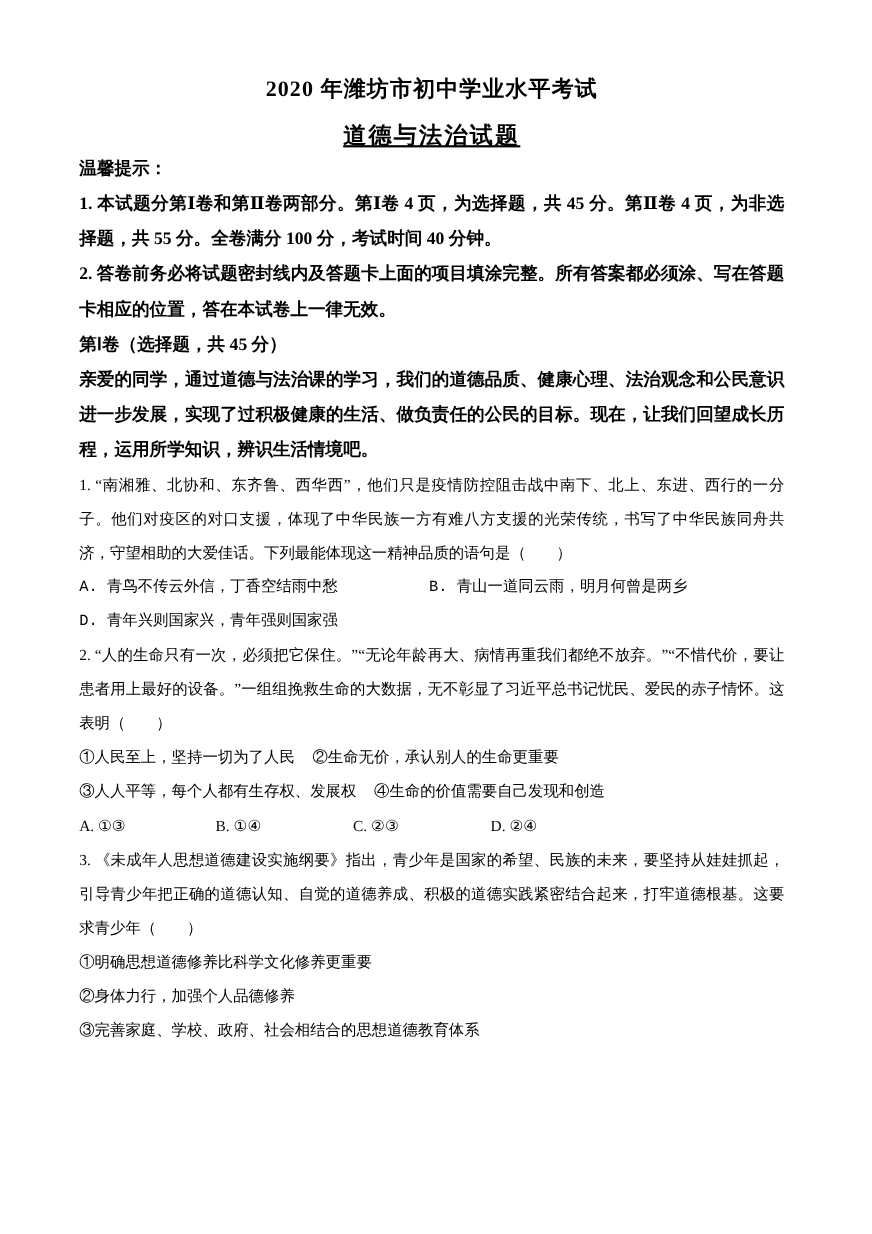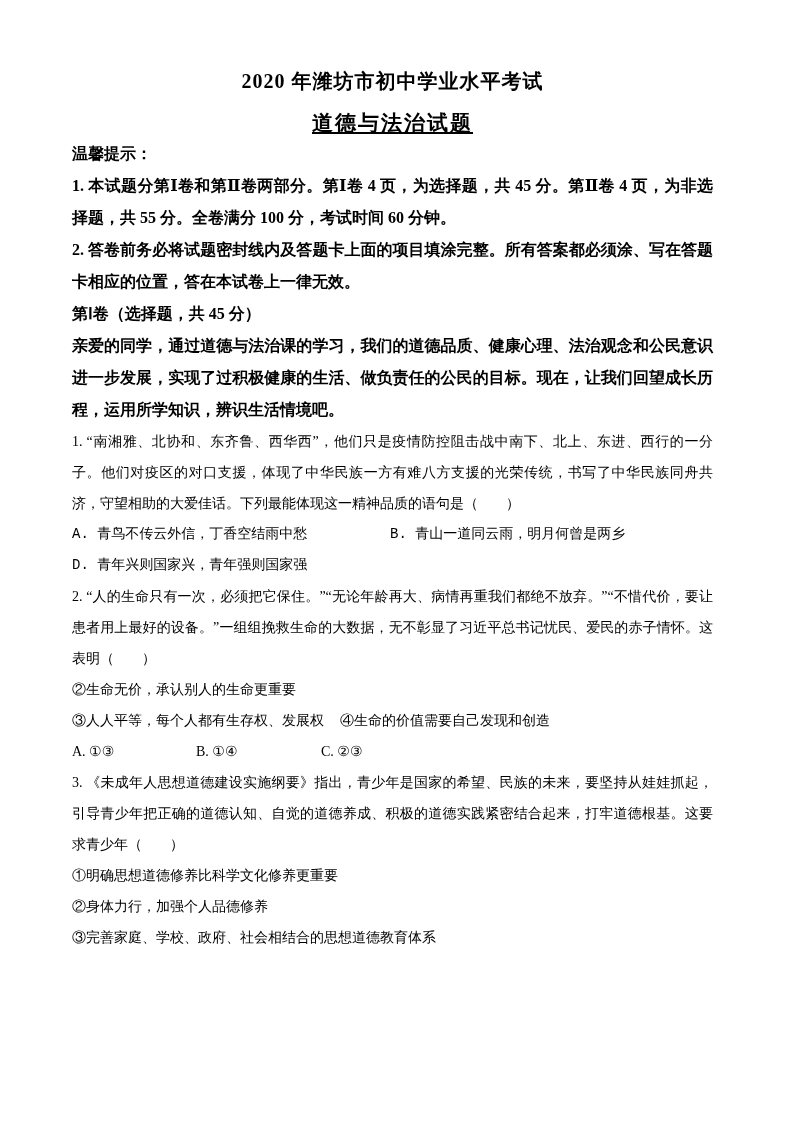--- a/index.html
+++ b/index.html
@@ -51,48 +51,50 @@
 </style>
 </head>
 <body>
 
 <div class="page">
 
   <div class="doc-title">2020 年潍坊市初中学业水平考试</div>
   <div class="doc-subtitle">道德与法治试题</div>
 
   <div class="bold-par notice-heading">温馨提示：</div>
-  <div class="bold-par">1. 本试题分第Ⅰ卷和第Ⅱ卷两部分。第Ⅰ卷 4 页，为选择题，共 45 分。第Ⅱ卷 4 页，为非选择题，共 55 分。全卷满分 100 分，考试时间 60 分钟。</div>
+  <div class="bold-par">1. 本试题分第Ⅰ卷和第Ⅱ卷两部分。第Ⅰ卷 4 页，为选择题，共 45 分。第Ⅱ卷 4 页，为非选择题，共 55 分。全卷满分 100 分，考试时间 40 分钟。</div>
   <div class="bold-par">2. 答卷前务必将试题密封线内及答题卡上面的项目填涂完整。所有答案都必须涂、写在答题卡相应的位置，答在本试卷上一律无效。</div>
 
   <div class="bold-par center">第Ⅰ卷（选择题，共 45 分）</div>
   <div class="bold-par">亲爱的同学，通过道德与法治课的学习，我们的道德品质、健康心理、法治观念和公民意识进一步发展，实现了过积极健康的生活、做负责任的公民的目标。现在，让我们回望成长历程，运用所学知识，辨识生活情境吧。</div>
 
   <div>
     <div class="q-par">1. “南湘雅、北协和、东齐鲁、西华西”，他们只是疫情防控阻击战中南下、北上、东进、西行的一分子。他们对疫区的对口支援，体现了中华民族一方有难八方支援的光荣传统，书写了中华民族同舟共济，守望相助的大爱佳话。下列最能体现这一精神品质的语句是（　　）</div>
     <div class="opts-2col">
       <span>A. 青鸟不传云外信，丁香空结雨中愁</span>
       <span>B. 青山一道同云雨，明月何曾是两乡</span>
       <span>D. 青年兴则国家兴，青年强则国家强</span>
     </div>
   </div>
 
   <div>
     <div class="q-par">2. “人的生命只有一次，必须把它保住。”“无论年龄再大、病情再重我们都绝不放弃。”“不惜代价，要让患者用上最好的设备。”一组组挽救生命的大数据，无不彰显了习近平总书记忧民、爱民的赤子情怀。这表明（　　）</div>
     <div class="stmt-row">
+      <span>①人民至上，坚持一切为了人民</span>
       <span>②生命无价，承认别人的生命更重要</span>
     </div>
     <div class="stmt-row">
       <span>③人人平等，每个人都有生存权、发展权</span>
       <span>④生命的价值需要自己发现和创造</span>
     </div>
     <div class="opts-4col">
       <span>A. ①③</span>
       <span>B. ①④</span>
       <span>C. ②③</span>
+      <span>D. ②④</span>
     </div>
   </div>
 
   <div>
     <div class="q-par">3. 《未成年人思想道德建设实施纲要》指出，青少年是国家的希望、民族的未来，要坚持从娃娃抓起，引导青少年把正确的道德认知、自觉的道德养成、积极的道德实践紧密结合起来，打牢道德根基。这要求青少年（　　）</div>
     <div class="q-par">①明确思想道德修养比科学文化修养更重要</div>
     <div class="q-par">②身体力行，加强个人品德修养</div>
     <div class="q-par">③完善家庭、学校、政府、社会相结合的思想道德教育体系</div>
   </div>
 

